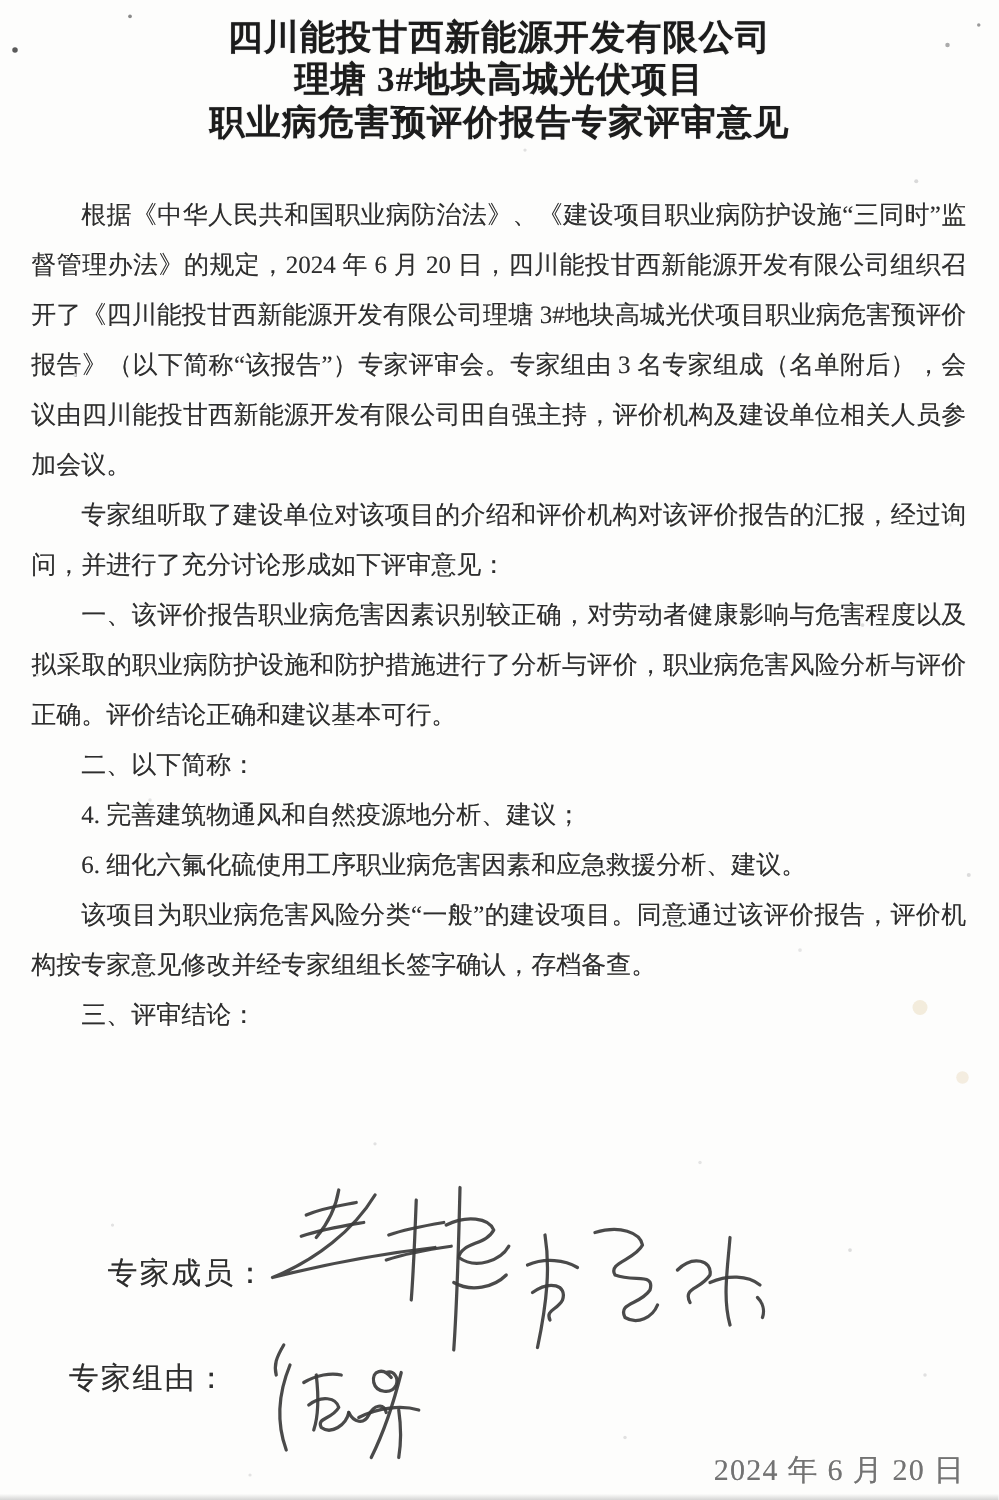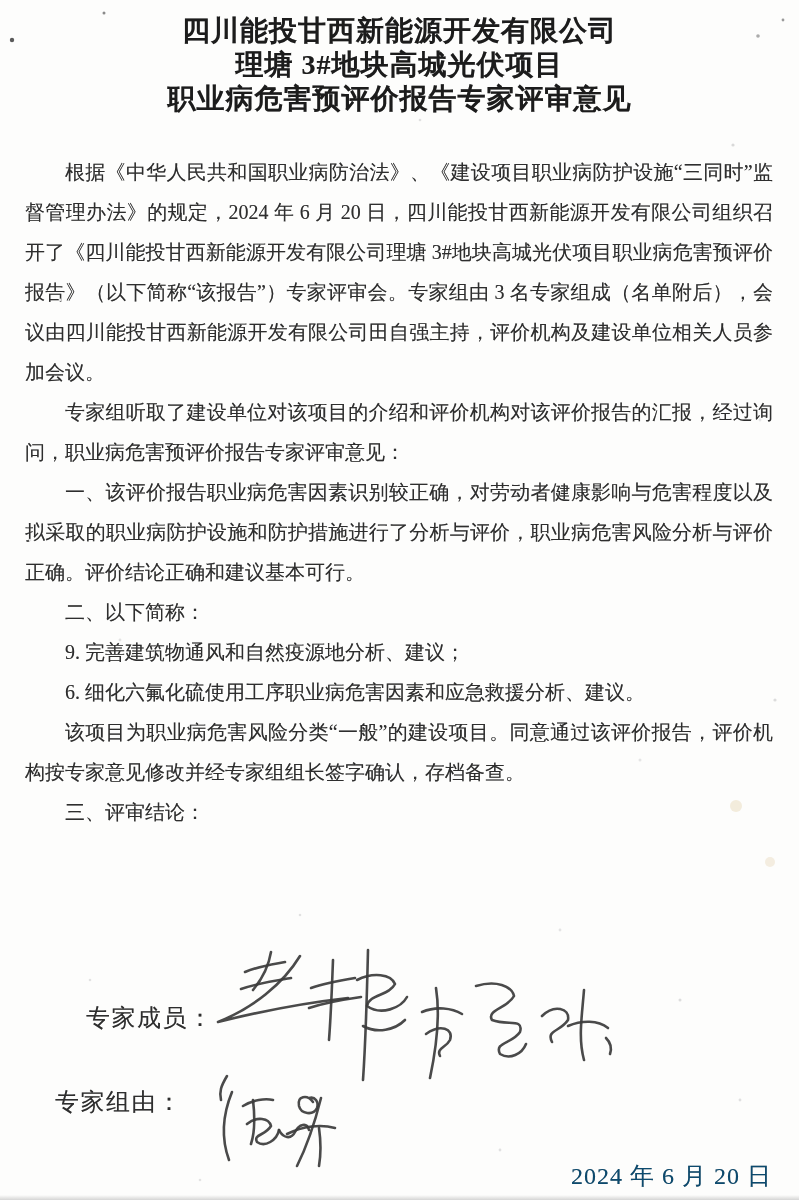--- a/index.html
+++ b/index.html
@@ -45,21 +45,21 @@
     fill: none; stroke: #3b3b3b; stroke-width: 2.6;
     stroke-linecap: round; stroke-linejoin: round; opacity: 0.92;
   }
   .sig-1 { left: 205px; top: 942px;  width: 210px; height: 140px; }
   .sig-2 { left: 418px; top: 978px;  width: 200px; height: 105px; }
   .sig-3 { left: 195px; top: 1062px; width: 160px; height: 110px; }
 
   .doc-date {
     position: absolute; right: 27px; top: 1160px;
     font-size: 24px; letter-spacing: 1px;
-    color: #0c4a6e;
+    color: #737373;
     text-shadow: 0 0 0.5px rgba(60,60,60,0.45);
   }
 
   .noise { position: absolute; inset: 0; pointer-events: none; }
 
   .scan-edge {
     position: absolute; left: 0; right: 0; bottom: 0; height: 5px;
     background: linear-gradient(to bottom, rgba(255,255,255,0), rgba(110,110,110,0.28));
     pointer-events: none;
   }
@@ -70,24 +70,24 @@
 <div class="page">
 
   <header class="title-block">
     <div>四川能投甘西新能源开发有限公司</div>
     <div>理塘 3#地块高城光伏项目</div>
     <div>职业病危害预评价报告专家评审意见</div>
   </header>
 
   <main class="body-block">
     <p>根据《中华人民共和国职业病防治法》、《建设项目职业病防护设施“三同时”监督管理办法》的规定，2024 年 6 月 20 日，四川能投甘西新能源开发有限公司组织召开了《四川能投甘西新能源开发有限公司理塘 3#地块高城光伏项目职业病危害预评价报告》（以下简称“该报告”）专家评审会。专家组由 3 名专家组成（名单附后），会议由四川能投甘西新能源开发有限公司田自强主持，评价机构及建设单位相关人员参加会议。</p>
-    <p>专家组听取了建设单位对该项目的介绍和评价机构对该评价报告的汇报，经过询问，职业病危害预评价报告专家评审意见：</p>
+    <p>专家组听取了建设单位对该项目的介绍和评价机构对该评价报告的汇报，经过询问，并进行了充分讨论形成如下评审意见：</p>
     <p>一、该评价报告职业病危害因素识别较正确，对劳动者健康影响与危害程度以及拟采取的职业病防护设施和防护措施进行了分析与评价，职业病危害风险分析与评价正确。评价结论正确和建议基本可行。</p>
     <p>二、以下简称：</p>
-    <p>9. 完善建筑物通风和自然疫源地分析、建议；</p>
+    <p>4. 完善建筑物通风和自然疫源地分析、建议；</p>
     <p>6. 细化六氟化硫使用工序职业病危害因素和应急救援分析、建议。</p>
     <p>该项目为职业病危害风险分类“一般”的建设项目。同意通过该评价报告，评价机构按专家意见修改并经专家组组长签字确认，存档备查。</p>
     <p>三、评审结论：</p>
   </main>
 
   <span class="sig-label members">专家成员：</span>
   <span class="sig-label leader">专家组由：</span>
 
   <svg class="signature sig-1" viewBox="0 0 210 140" aria-hidden="true">
     <path d="M66,10 C64,22 58,36 48,48"></path>

